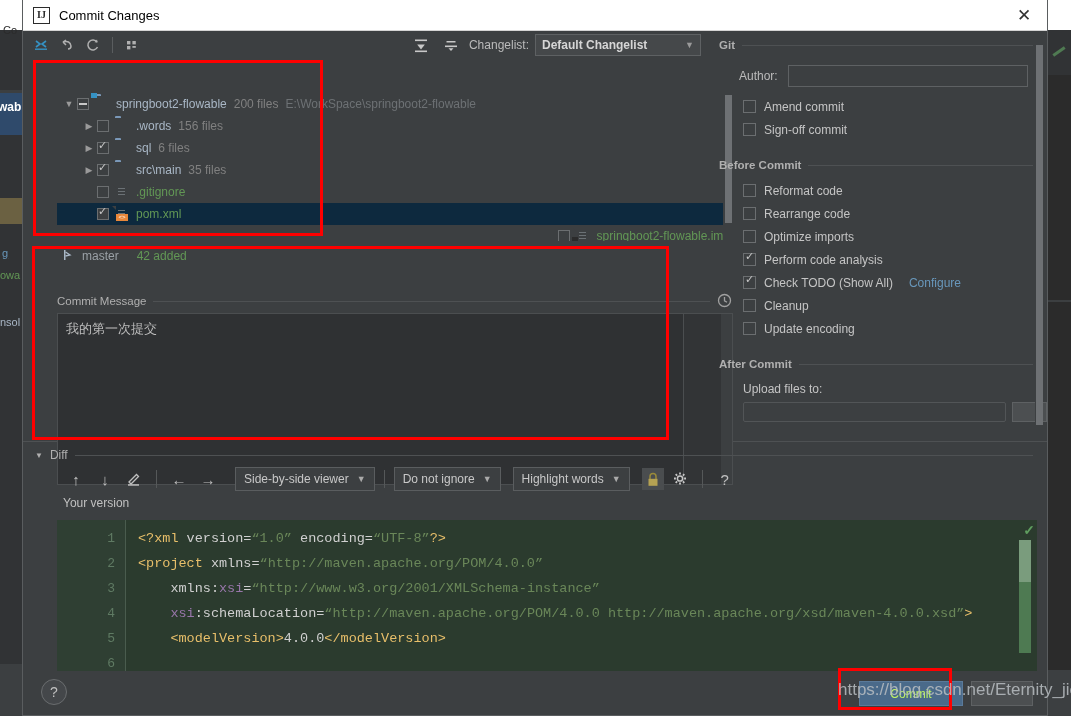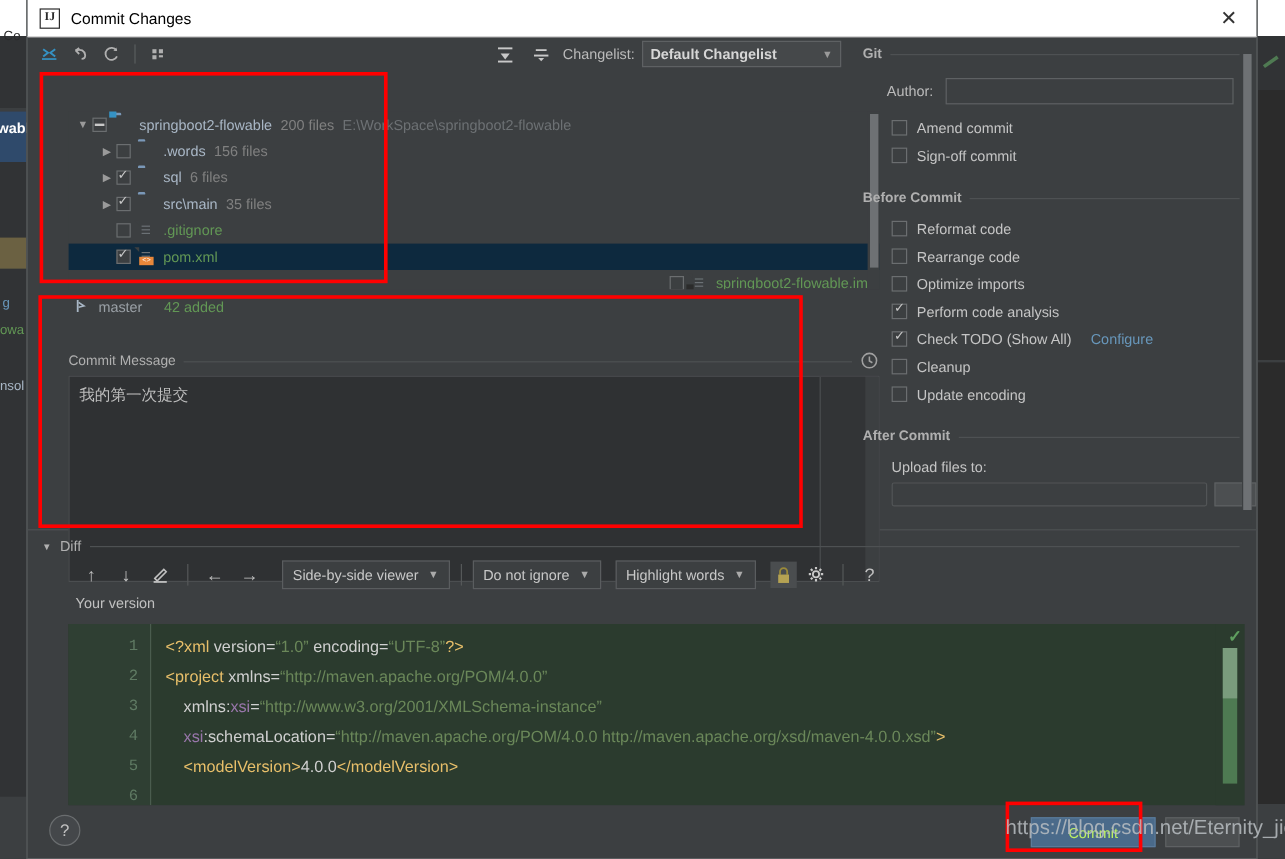--- a/index.html
+++ b/index.html
@@ -178,21 +178,21 @@
   .lock-btn { width:22px;height:22px;background:#4a4d4f;display:flex;align-items:center;justify-content:center; }
   .your-version { margin:4px 0 0 40px; color:#c0c0c0; font-size:12px; }
 
   .code-area {
     position:absolute; left:34px; right:10px; top:78px; bottom:44px;
     background:#2b3b2e; display:flex; overflow:hidden;
   }
   .gutter { width:68px; background:#2f3f33; text-align:right; padding:6px 10px 0 0; }
   .gutter div { height:25px; line-height:25px; color:#5f7a63; font-size:13px; font-family:"Liberation Mono", monospace; }
   .gutter-bar { width:1px; background:#4a5c4e; }
-  .code-lines { flex:1; padding:6px 0 0 12px; font-family:Liberation Sans, sans-serif; font-size:13.5px; }
+  .code-lines { flex:1; padding:6px 0 0 12px; font-family:Liberation Mono, monospace; font-size:13.5px; }
   .code-lines .ln { height:25px; line-height:25px; white-space:pre; }
   .c-tag { color:#e8bf6a; }
   .c-attr { color:#9876aa; }
   .c-str { color:#6a8759; }
   .c-plain { color:#d0d0d0; }
 
   .code-scroll { position:absolute; right:10px; top:78px; bottom:44px; width:24px; background:#2b3b2e; }
   .code-check { position:absolute; right:2px; top:2px; color:#5f9e5f; font-size:14px; font-weight:bold; }
   .code-thumb { position:absolute; left:6px; top:20px; width:12px; bottom:18px; background:#4e7a52; }
   .code-thumb-hl { position:absolute; left:6px; top:20px; width:12px; height:42px; background:#7a9c7d; }

